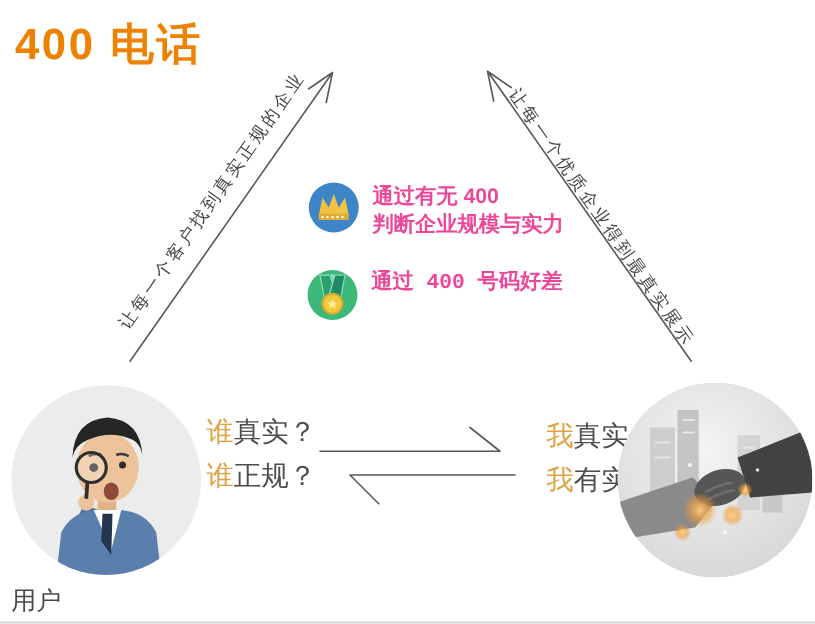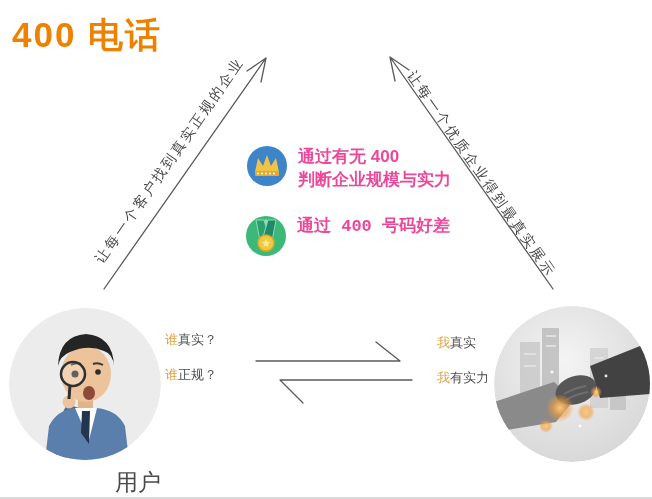--- a/index.html
+++ b/index.html
@@ -16,29 +16,29 @@
   .edge-label{
     position:absolute;font-size:14px;letter-spacing:2.5px;color:#474747;white-space:nowrap;
   }
   .edge-left{left:99px;top:253px;transform:rotate(-55deg);transform-origin:0 50%;}
   .edge-right{left:410px;top:64px;transform:rotate(55deg);transform-origin:0 50%;}
   .benefit{position:absolute;display:flex;align-items:flex-start;gap:10px;}
   .benefit-1{left:246px;top:145px;}
   .benefit-2{left:245px;top:215px;font-family:Liberation Mono, monospace;}
   .benefit .bicon{width:42px;height:42px;flex:0 0 42px;}
   .benefit .btext{font-size:17px;line-height:23px;color:#ec4899;font-weight:bold;white-space:nowrap;}
-  .qa{position:absolute;font-size:13px;color:#4f4f4f;}
+  .qa{position:absolute;font-size:22px;color:#4f4f4f;}
   .qa .row{height:22px;margin-bottom:13px;white-space:nowrap;}
   .qa .hl{color:#dfa244;}
   .questions{left:165px;top:331px;}
   .answers{left:437px;top:334px;font-family:Liberation Mono, monospace;}
   .actor-circle{position:absolute;border-radius:50%;overflow:hidden;}
   .user-circle{left:9px;top:308px;width:152px;height:152px;}
   .merchant-circle{left:494px;top:306px;width:156px;height:156px;}
-  .actor-label{position:absolute;font-size:23px;color:#4a4a4a;text-align:right;}
+  .actor-label{position:absolute;font-size:20px;color:#4a4a4a;text-align:left;}
   .user-label{left:9px;top:467px;width:152px;}
   .merchant-label{left:494px;top:469px;width:156px;}
 </style>
 </head>
 <body>
 
 <div class="canvas">
 
   <svg class="lines-svg" viewBox="0 0 652 499" fill="none" stroke="#595959" stroke-width="1.3" stroke-linecap="round">
 

